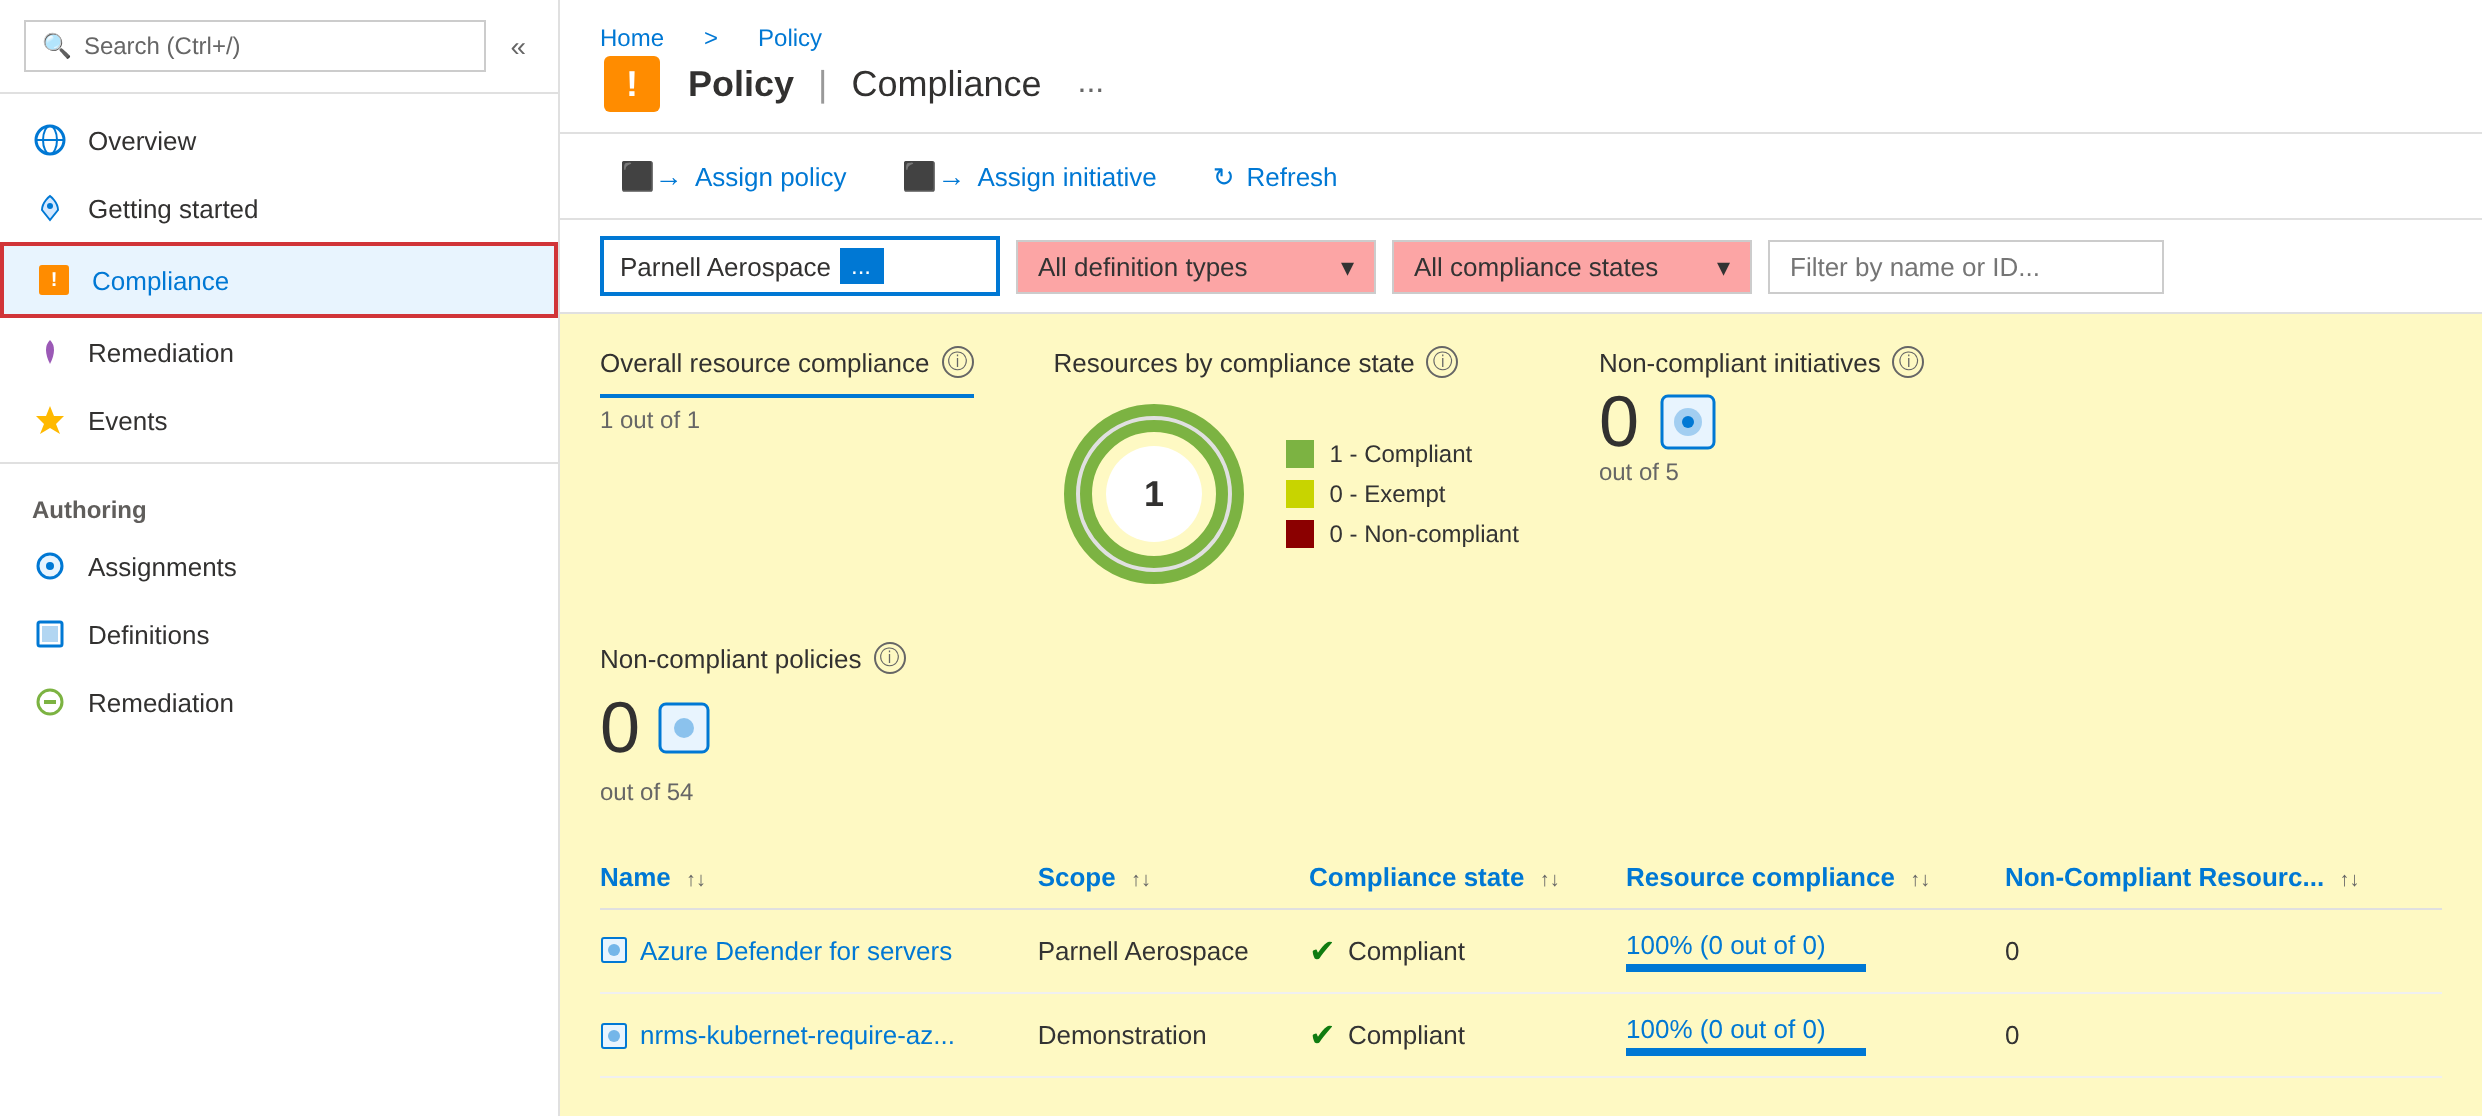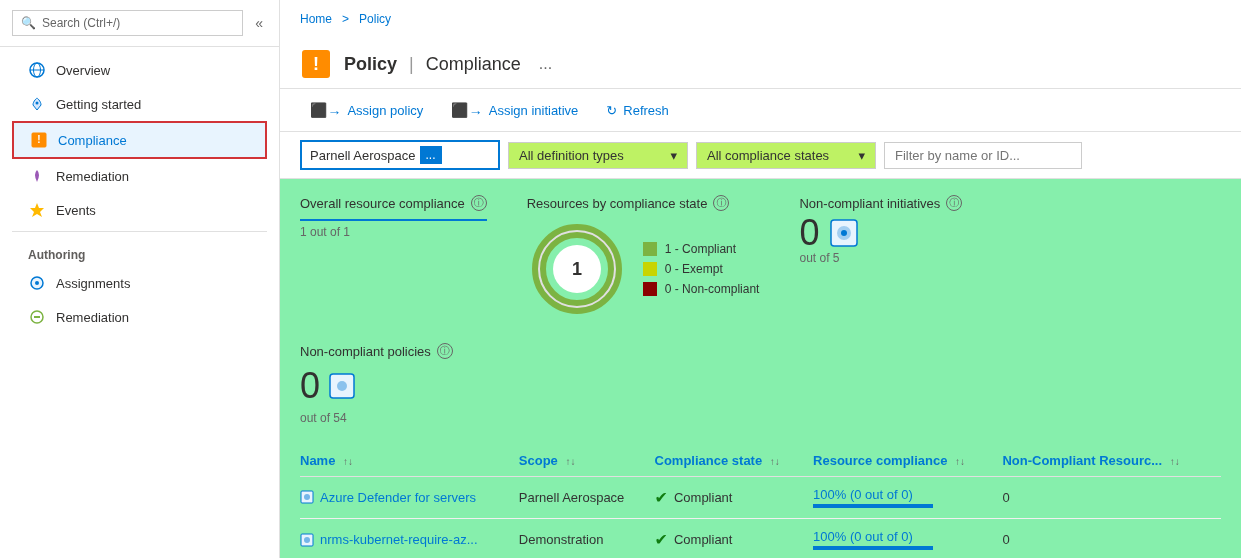--- a/index.html
+++ b/index.html
@@ -8,54 +8,54 @@
     .app-container { display: flex; height: 558px; width: 1241px; overflow: hidden; }
     
     
     .sidebar { width: 280px; min-width: 280px; background: #fff; border-right: 1px solid #e0e0e0; display: flex; flex-direction: column; overflow-y: auto; }
     
     .sidebar-search { padding: 10px 12px; border-bottom: 1px solid #e0e0e0; display: flex; align-items: center; gap: 8px; }
     .sidebar-search-input { flex: 1; border: 1px solid #ccc; padding: 5px 8px; font-size: 12px; color: #666; display: flex; align-items: center; gap: 6px; background: #fff; }
     .search-icon-glyph { color: #666; font-size: 12px; }
     .sidebar-collapse-btn { cursor: pointer; color: #666; font-size: 14px; padding: 2px 4px; }
     
-    .sidebar-nav { padding: 6px 12px; }
+    .sidebar-nav { padding: 6px 0; }
     .nav-item { display: flex; align-items: center; gap: 10px; padding: 8px 16px; cursor: pointer; color: #323130; font-size: 13px; }
     .nav-icon { width: 18px; height: 18px; display: flex; align-items: center; justify-content: center; flex-shrink: 0; }
     
     .nav-section-header { padding: 12px 16px 4px 16px; font-size: 12px; font-weight: 600; color: #605e5c; }
     .nav-divider { border: none; border-top: 1px solid #e0e0e0; margin: 4px 0; }
     
     
     .main { flex: 1; display: flex; flex-direction: column; background: #fff; overflow: hidden; }
     
     
     .page-header { padding: 12px 20px 8px 20px; border-bottom: 1px solid #e0e0e0; background: #fff; }
-    .breadcrumb { display: flex; align-items: center; gap: 10px; font-size: 12px; color: #0078d4; margin-bottom: 22px; }
+    .breadcrumb { display: flex; align-items: center; gap: 20px; font-size: 12px; color: #0078d4; margin-bottom: 0; }
     .page-title-row { display: flex; align-items: center; gap: 12px; }
     .page-icon { width: 32px; height: 32px; display: flex; align-items: center; justify-content: center; }
     .page-title { font-size: 18px; font-weight: 600; color: #323130; }
     .page-title-sep { color: #999; font-weight: 300; font-size: 18px; }
     .page-subtitle { font-size: 18px; color: #323130; }
     .ellipsis-btn { color: #666; cursor: pointer; font-size: 16px; padding: 2px 6px; }
     
     
     .toolbar { display: flex; align-items: center; gap: 8px; padding: 8px 20px; border-bottom: 1px solid #e0e0e0; background: #fff; }
     .toolbar-btn { display: flex; align-items: center; gap: 6px; padding: 5px 10px; cursor: pointer; color: #0078d4; font-size: 13px; border: none; background: none; }
     
     
     .filter-bar { display: flex; align-items: center; gap: 8px; padding: 8px 20px; border-bottom: 1px solid #e0e0e0; background: #fff; }
     .scope-input { display: flex; align-items: center; border: 2px solid #0078d4; padding: 4px 8px; min-width: 200px; gap: 4px; }
     .scope-text { font-size: 13px; color: #323130; }
     .scope-browse-btn { background: #0078d4; color: #fff; border: none; padding: 2px 6px; cursor: pointer; font-size: 12px; }
-    .filter-dropdown { display: flex; align-items: center; border: 1px solid #ccc; padding: 5px 10px; cursor: pointer; min-width: 180px; background: #bef264; gap: 8px; justify-content: space-between; }
+    .filter-dropdown { display: flex; align-items: center; border: 1px solid #ccc; padding: 5px 10px; cursor: pointer; min-width: 180px; background: #fca5a5; gap: 8px; justify-content: space-between; }
     .filter-text-input { border: 1px solid #ccc; padding: 5px 10px; min-width: 180px; font-size: 13px; color: #666; }
     
     
-    .content-area { flex: 1; padding: 16px 20px; overflow-y: auto; background: #86efac; }
+    .content-area { flex: 1; padding: 16px 20px; overflow-y: auto; background: #fef9c3; }
     
     
     .stats-row { display: flex; gap: 40px; margin-bottom: 24px; align-items: flex-start; }
     
     .stat-block { display: flex; flex-direction: column; }
     .stat-label { font-size: 13px; color: #323130; display: flex; align-items: center; gap: 6px; margin-bottom: 4px; }
     .stat-info-icon { width: 16px; height: 16px; border-radius: 50%; border: 1px solid #666; display: flex; align-items: center; justify-content: center; font-size: 10px; color: #666; cursor: pointer; }
     .stat-value { font-size: 36px; font-weight: 300; color: #323130; line-height: 1; }
     .stat-sub { font-size: 12px; color: #666; margin-top: 4px; border-top: 2px solid #0078d4; padding-top: 4px; }
     
@@ -167,20 +167,29 @@
       <div class="nav-item">
         <span class="nav-icon">
           <svg width="16" height="16" viewBox="0 0 16 16" fill="none">
             <circle cx="8" cy="8" r="6" stroke="#0078d4" stroke-width="1.5" fill="#e8f4fe"></circle>
             <circle cx="8" cy="8" r="2" fill="#0078d4"></circle>
           </svg>
         </span>
         <span class="nav-label">Assignments</span>
       </div>
 
+      <div class="nav-item">
+        <span class="nav-icon">
+          <svg width="16" height="16" viewBox="0 0 16 16" fill="none">
+            <rect x="2" y="2" width="12" height="12" rx="1" stroke="#0078d4" stroke-width="1.5" fill="none"></rect>
+            <rect x="4" y="4" width="8" height="8" fill="#0078d4" opacity="0.3"></rect>
+          </svg>
+        </span>
+        <span class="nav-label">Definitions</span>
+      </div>
 
       <div class="nav-item">
         <span class="nav-icon">
           <svg width="16" height="16" viewBox="0 0 16 16" fill="none">
             <circle cx="8" cy="8" r="6" stroke="#7cb342" stroke-width="1.5" fill="none"></circle>
             <line x1="5" y1="8" x2="11" y2="8" stroke="#7cb342" stroke-width="2"></line>
           </svg>
         </span>
         <span class="nav-label">Remediation</span>
       </div>

